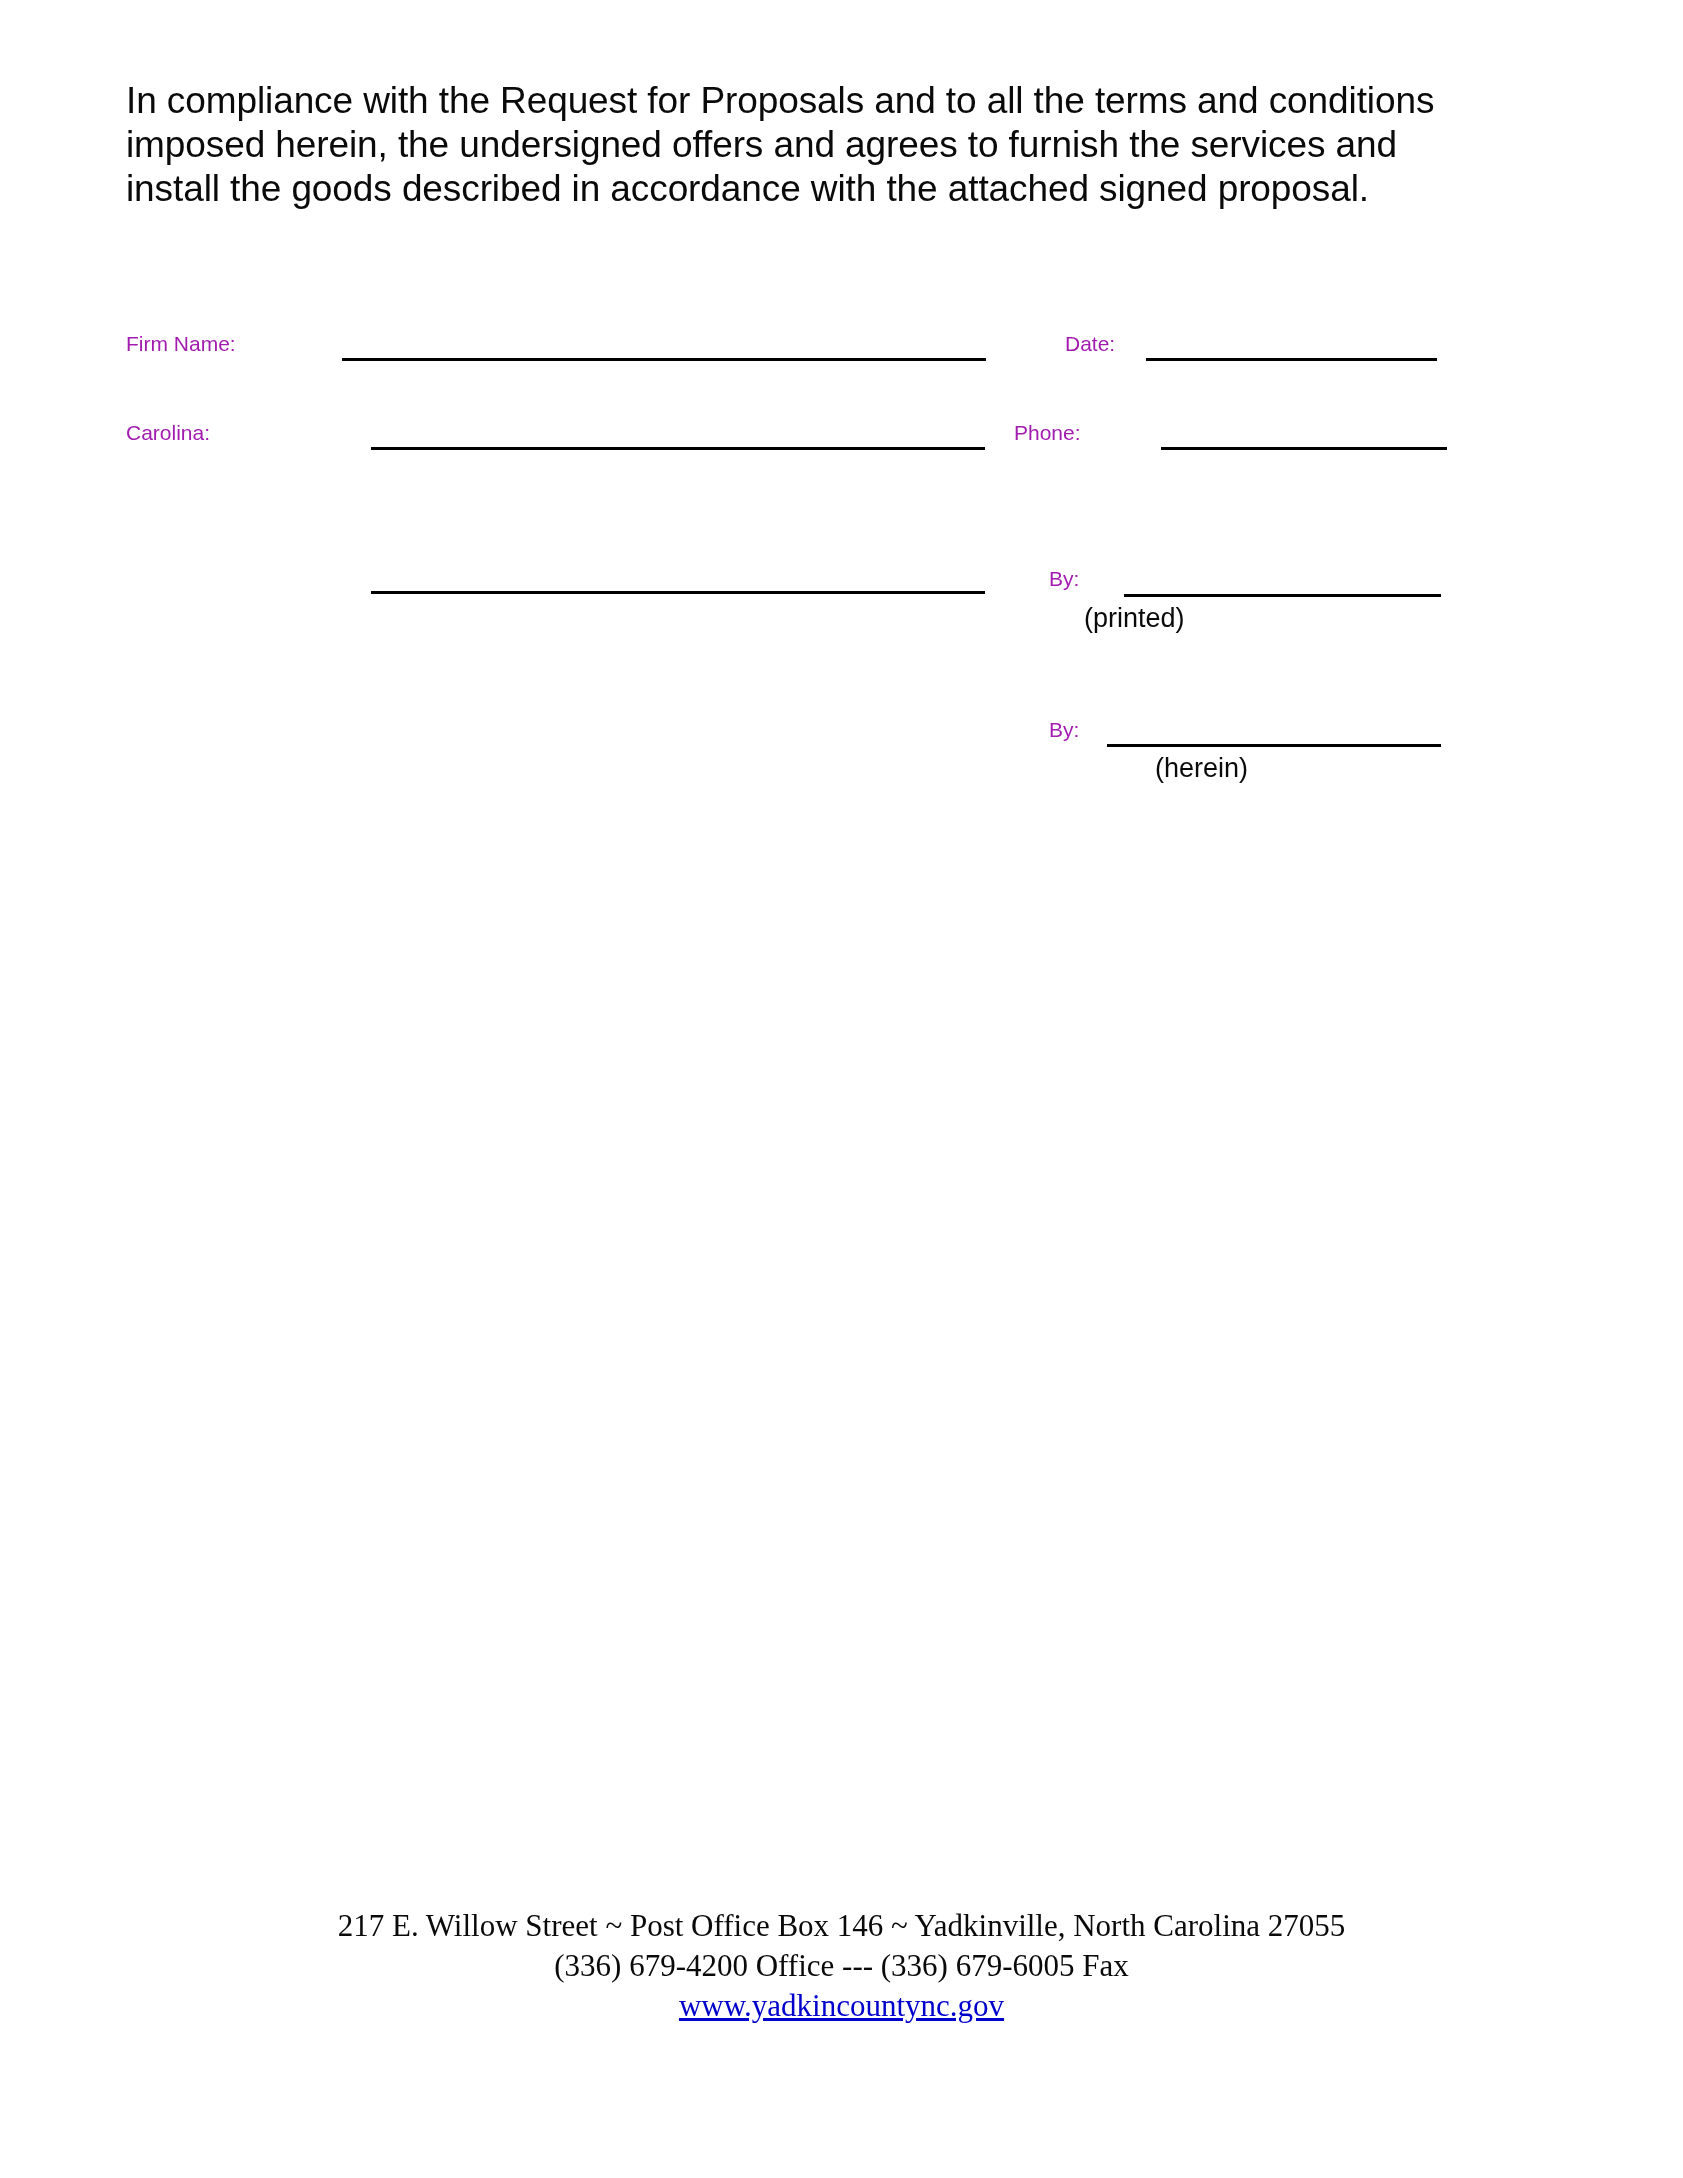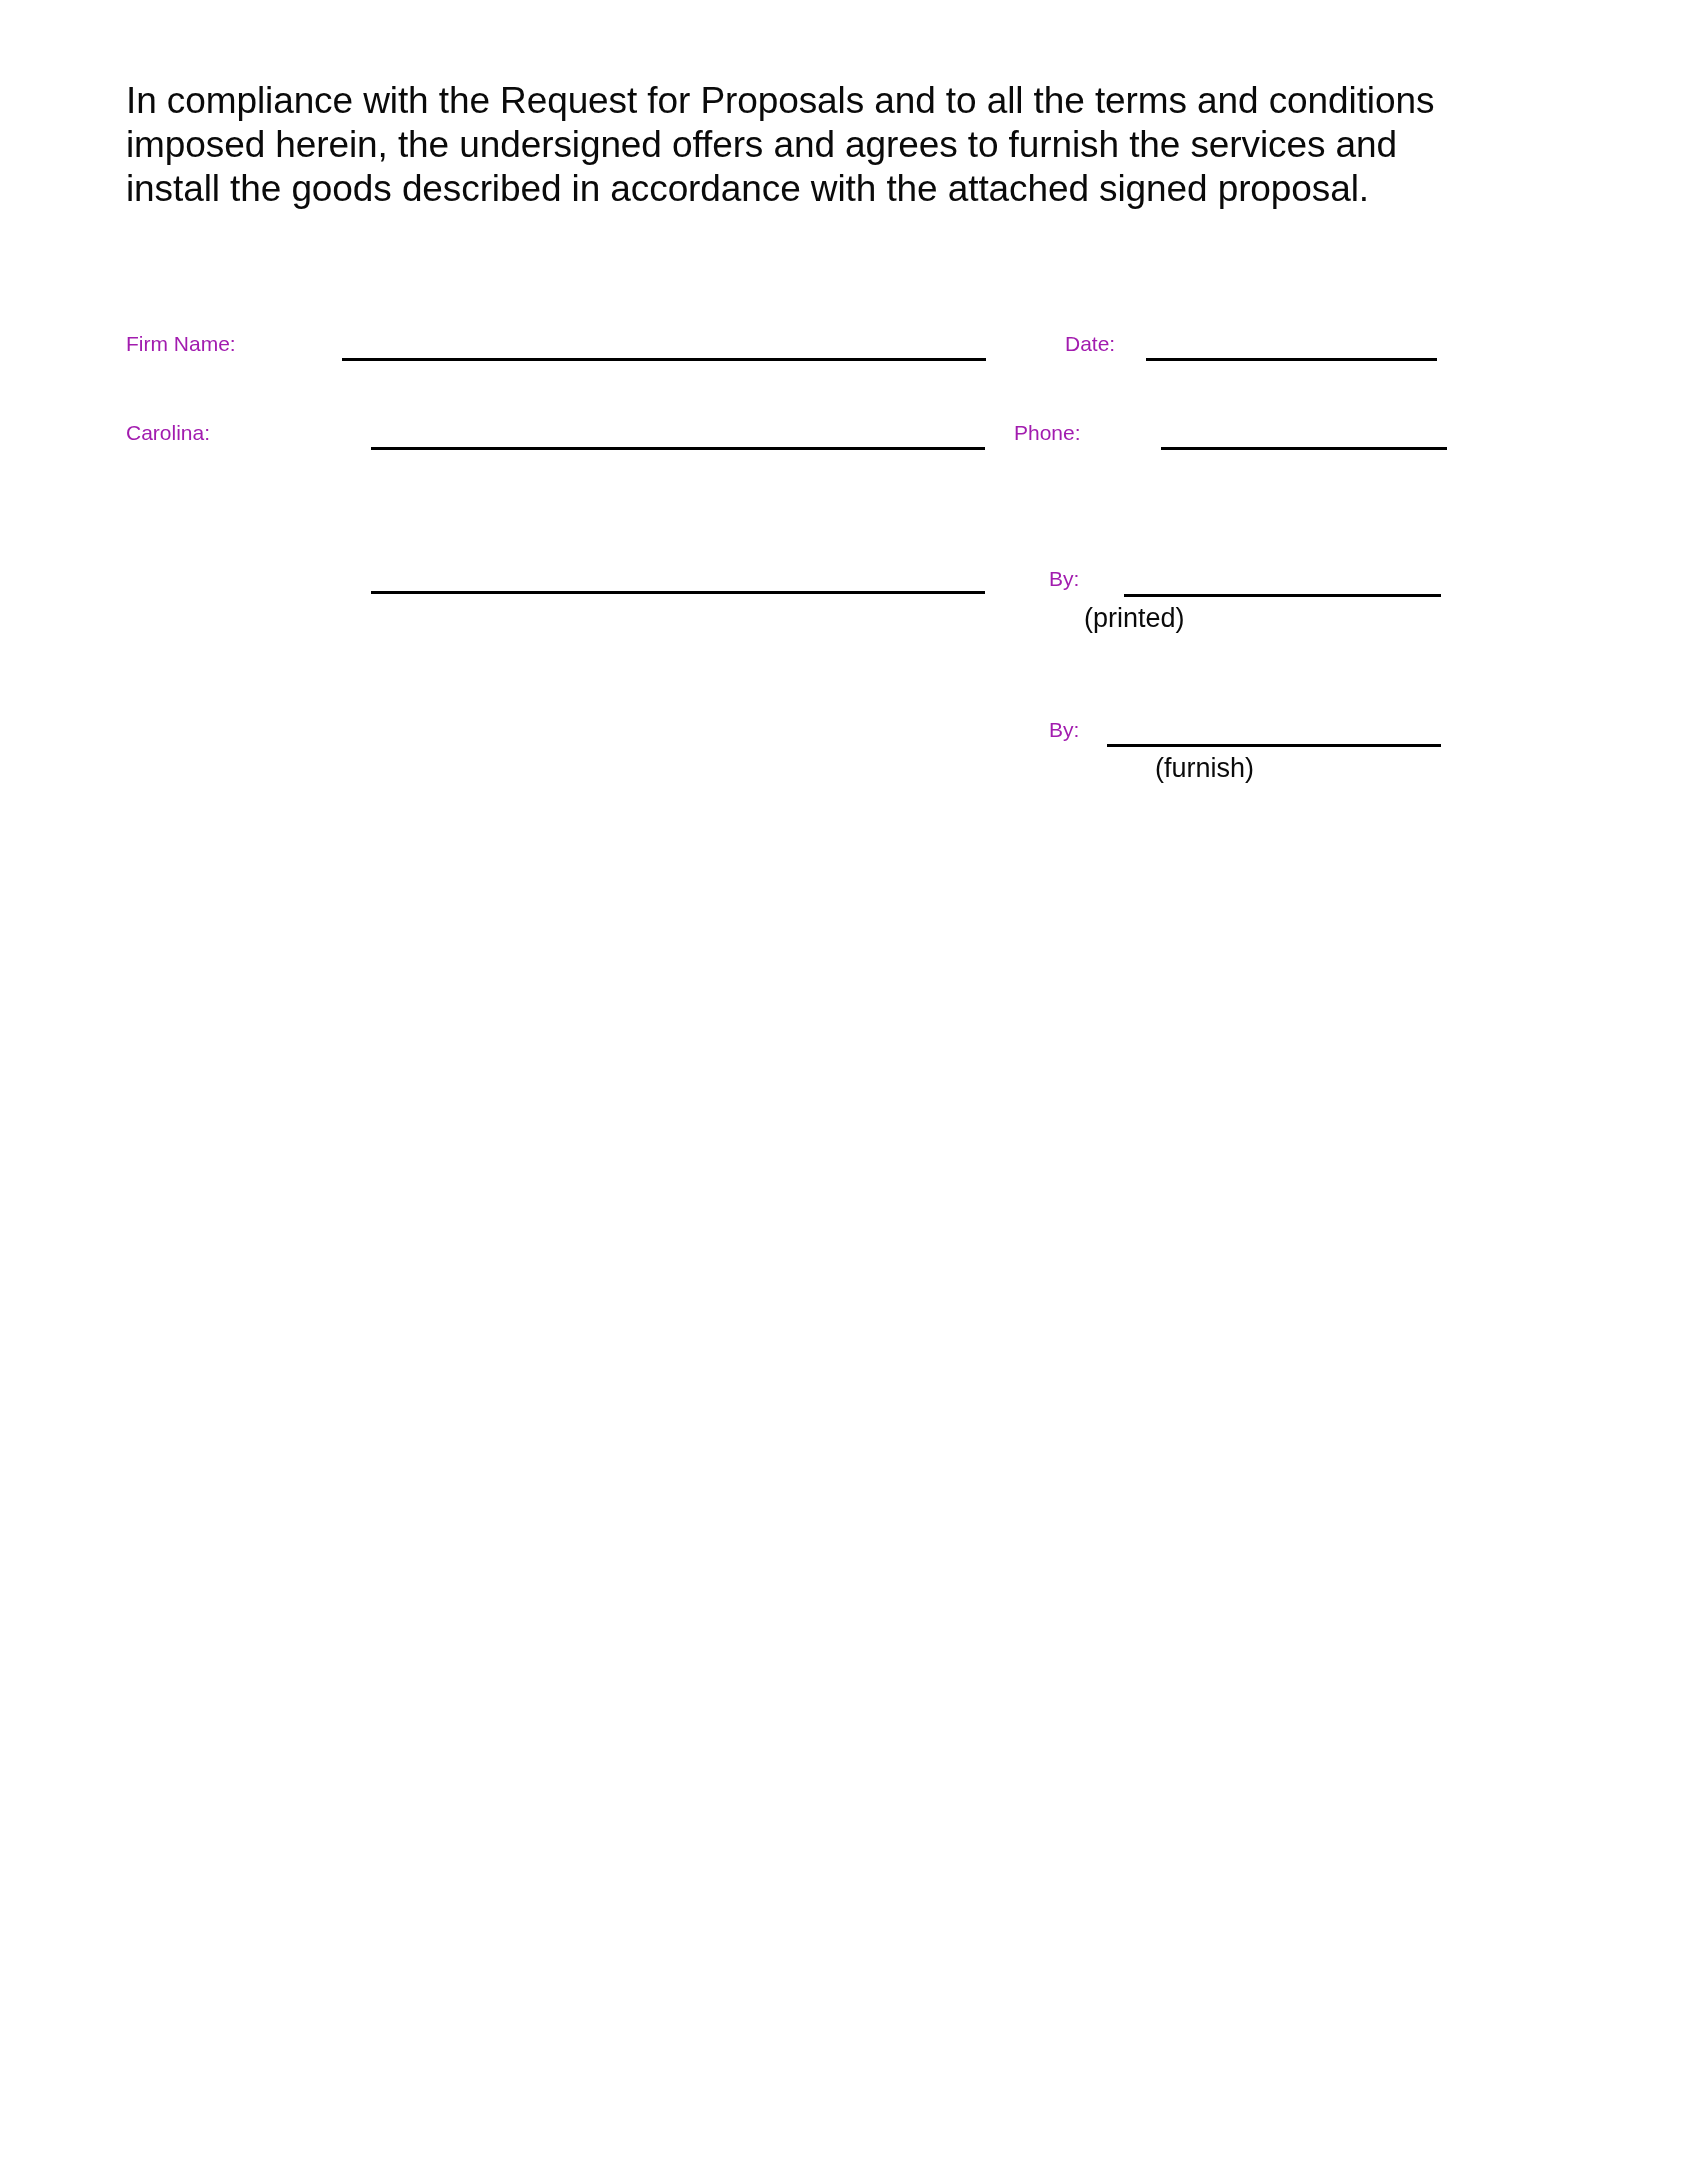--- a/index.html
+++ b/index.html
@@ -135,19 +135,26 @@
 
     <div class="field-label lbl-phone">Phone:</div>
     <div class="rule rule-phone"></div>
 
     <div class="field-label lbl-by-printed">By:</div>
     <div class="rule rule-by-printed"></div>
     <div class="sub-note note-printed">(printed)</div>
 
     <div class="field-label lbl-by-signed">By:</div>
     <div class="rule rule-by-signed"></div>
-    <div class="sub-note note-signed">(furnish)</div>
+    <div class="sub-note note-signed">(herein)</div>
 
   </div>
 
+  <div class="footer">
+    <span class="footer-line">217 E. Willow Street ~ Post Office Box 146 ~ Yadkinville, North Carolina 27055</span>
+    <span class="footer-line">(336) 679-4200 Office  ---  (336) 679-6005 Fax</span>
+    <span class="footer-line">
+      <a class="footer-link" href="#">www.yadkincountync.gov</a>
+    </span>
+  </div>
 
 </div>
 
 
 </body></html>

